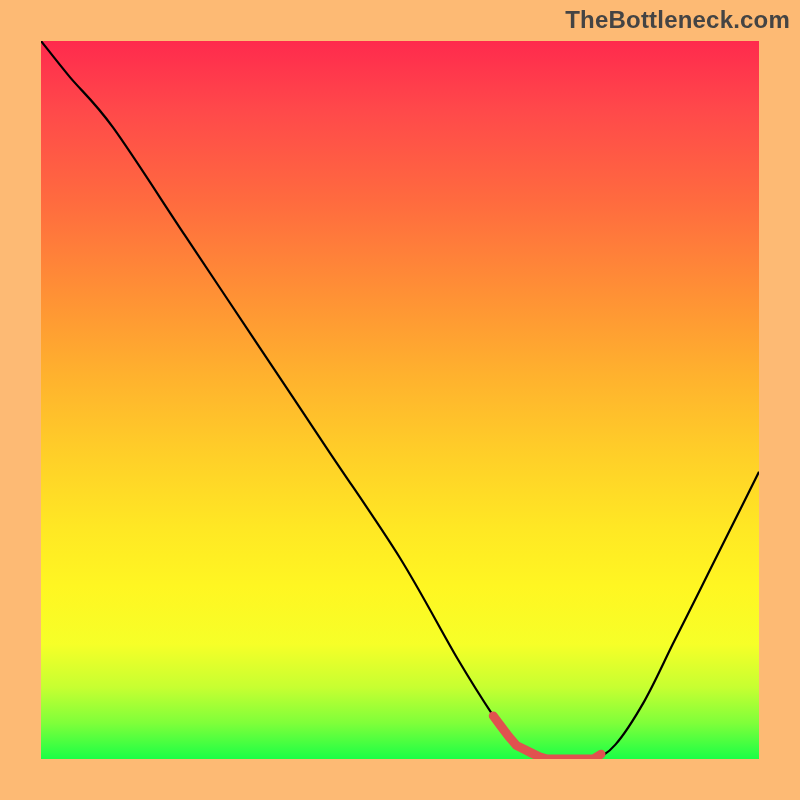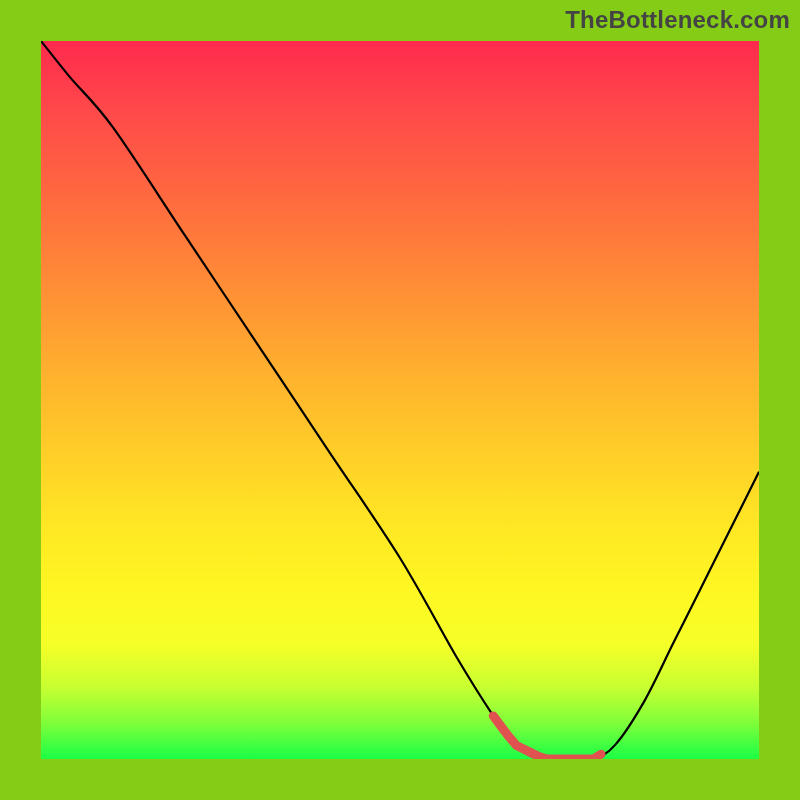--- a/index.html
+++ b/index.html
@@ -8,21 +8,21 @@
     width: 800px;
     height: 800px;
     background: #000;
     overflow: hidden;
     font-family: Arial, Helvetica, sans-serif;
   }
   .frame {
     position: relative;
     width: 800px;
     height: 800px;
-    background: #84cc16;
+    background: #fdba74;
   }
   .plot-area {
     position: absolute;
     left: 41px;
     top: 41px;
     width: 718px;
     height: 718px;
     
     background: linear-gradient(
       to bottom,

